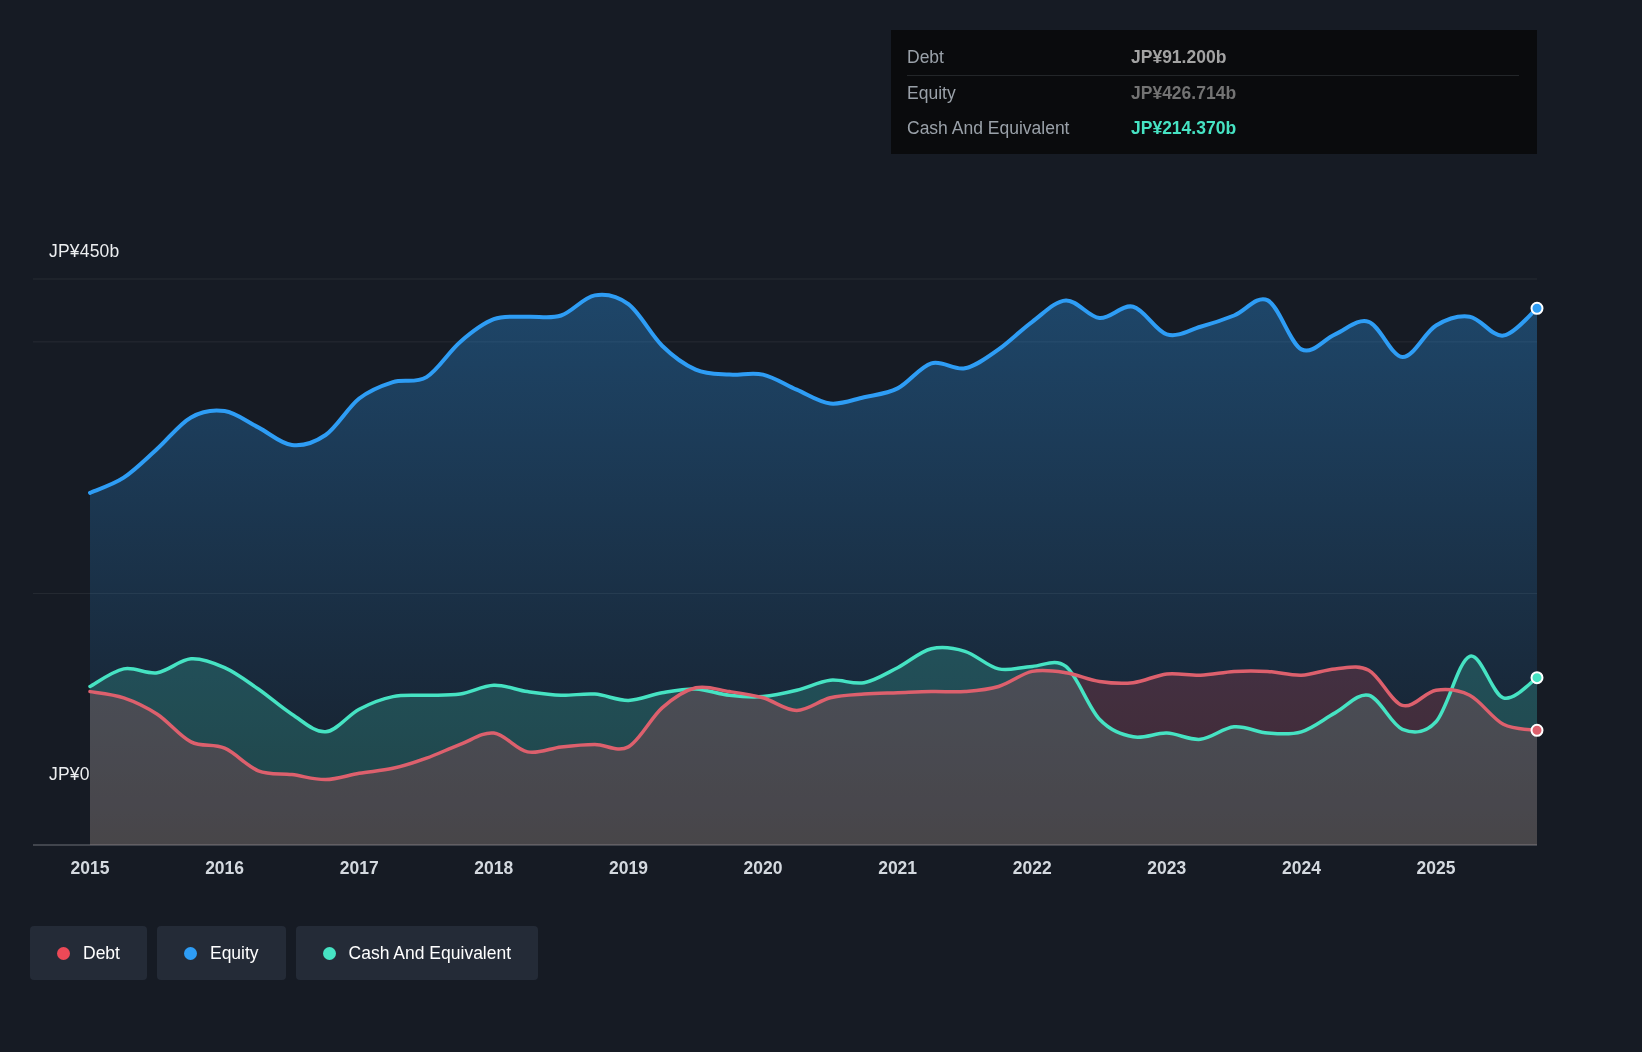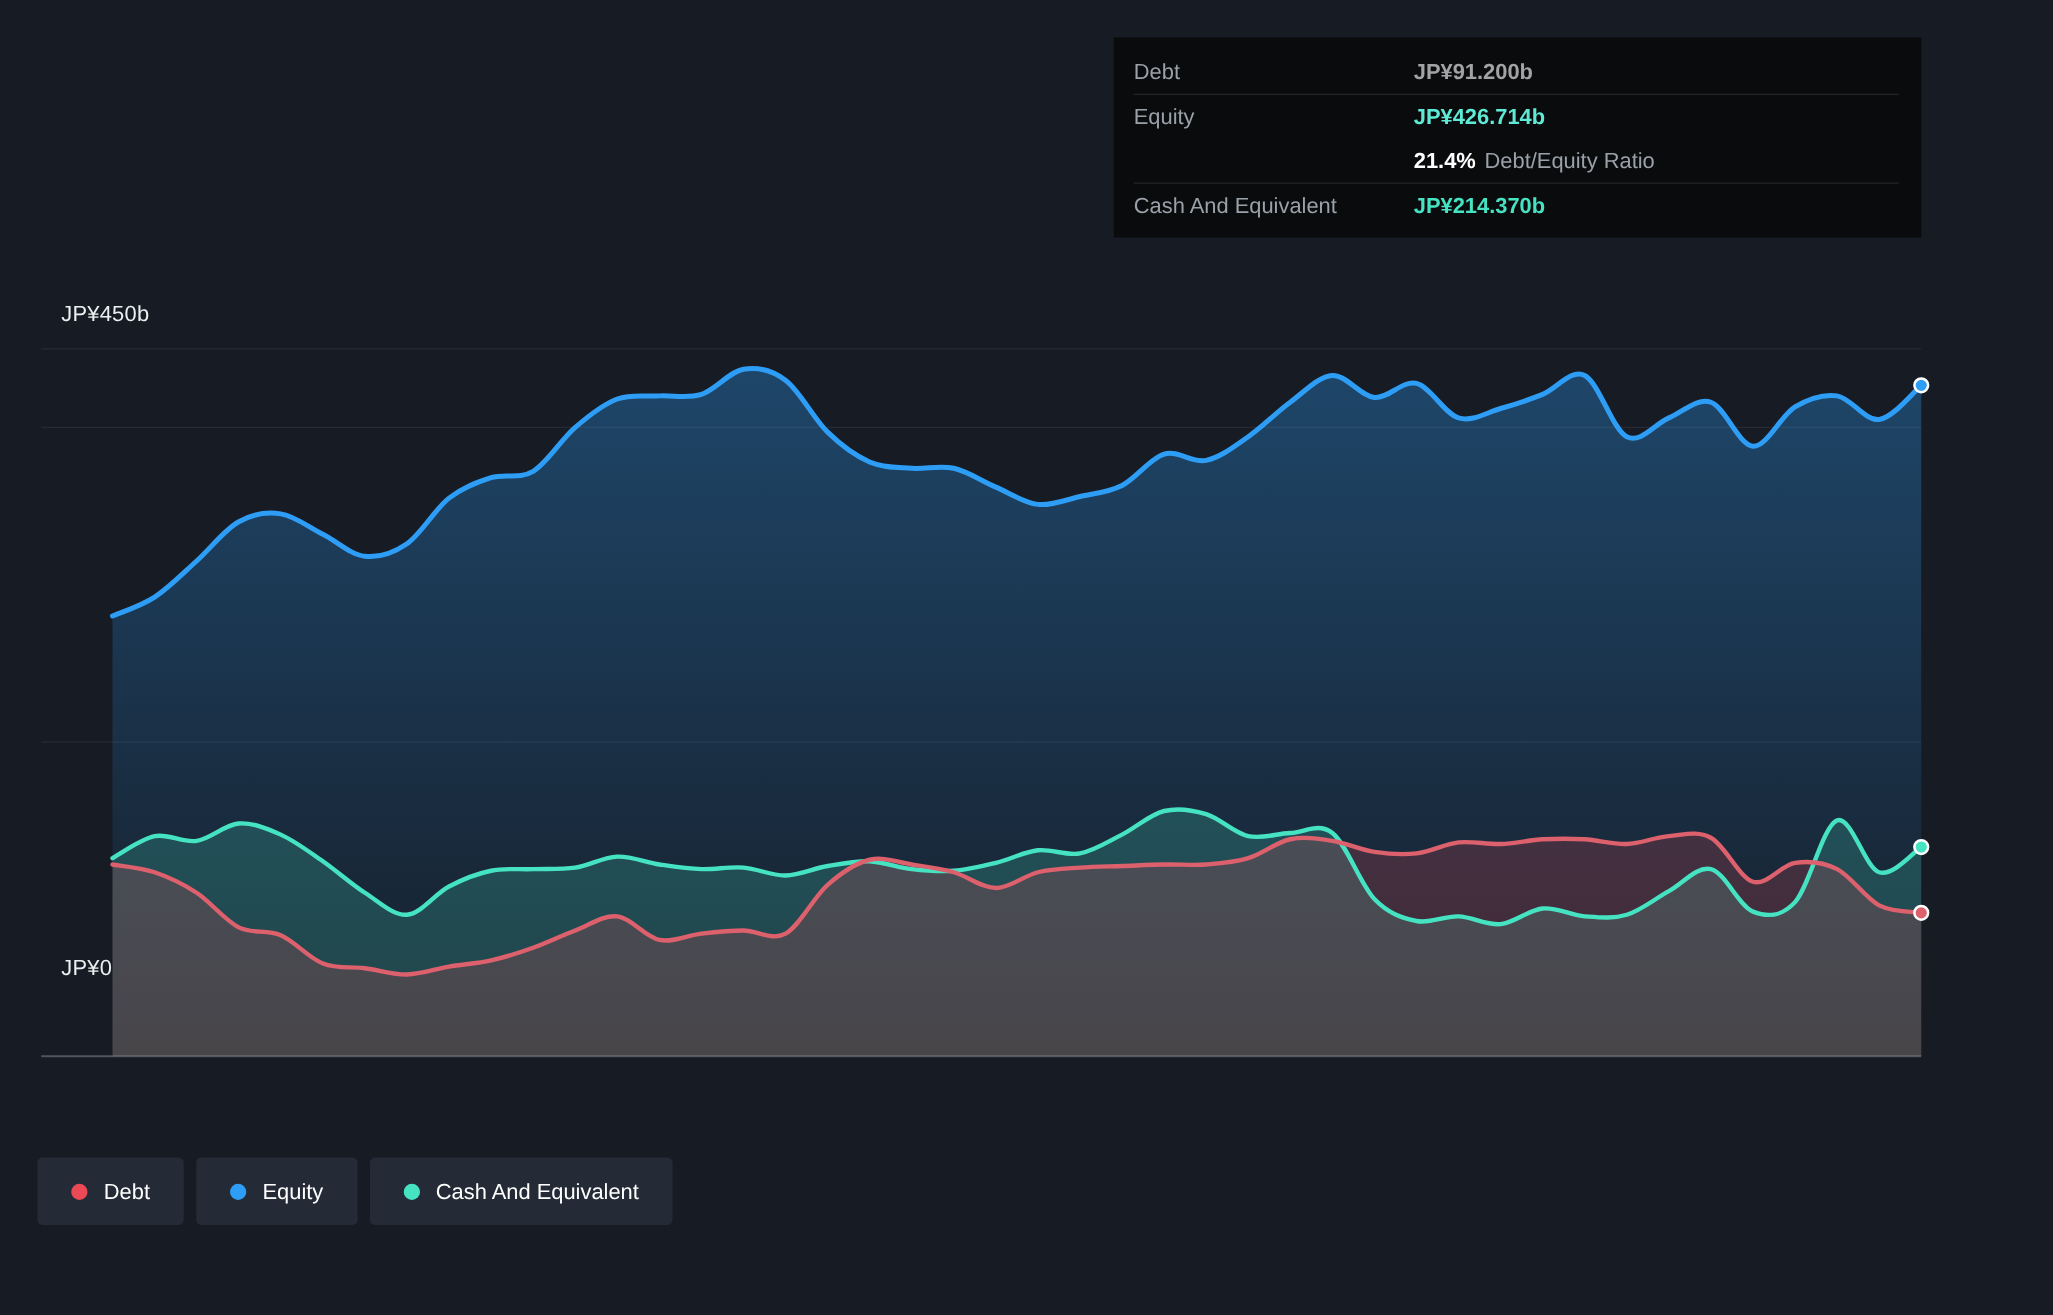--- a/index.html
+++ b/index.html
@@ -83,35 +83,42 @@
       <path d="M 90.0 686.5 C 95.6 683.6 112.4 671.2 123.7 668.9 C 134.9 666.6 146.1 674.4 157.3 672.7 C 168.5 671.0 179.7 659.7 191.0 658.8 C 202.2 658.0 213.4 662.6 224.6 667.7 C 235.8 672.7 247.0 681.3 258.3 689.0 C 269.5 696.8 280.7 707.1 291.9 714.2 C 303.1 721.3 314.3 732.6 325.6 731.8 C 336.8 731.0 348.0 715.0 359.2 709.2 C 370.4 703.3 381.6 698.9 392.9 696.6 C 404.1 694.3 415.3 695.7 426.5 695.3 C 437.7 694.9 448.9 695.7 460.2 694.1 C 471.4 692.4 482.6 685.7 493.8 685.3 C 505.0 684.8 516.2 689.9 527.5 691.6 C 538.7 693.2 549.9 694.9 561.1 695.3 C 572.3 695.7 583.6 693.2 594.8 694.1 C 606.0 694.9 617.2 700.6 628.4 700.4 C 639.6 700.1 650.9 694.7 662.1 692.8 C 673.3 690.9 684.5 688.6 695.7 689.0 C 706.9 689.5 718.2 694.1 729.4 695.3 C 740.6 696.6 751.8 697.4 763.0 696.6 C 774.2 695.7 785.5 693.0 796.7 690.3 C 807.9 687.6 819.1 681.5 830.3 680.2 C 841.5 679.0 852.8 684.8 864.0 682.7 C 875.2 680.7 886.4 673.3 897.6 667.7 C 908.8 662.0 920.1 651.5 931.3 648.8 C 942.5 646.1 953.7 647.9 964.9 651.3 C 976.1 654.7 987.4 666.4 998.6 668.9 C 1009.8 671.4 1021.0 666.8 1032.2 666.4 C 1043.4 666.0 1054.7 657.6 1065.9 666.4 C 1077.1 675.2 1088.3 707.5 1099.5 719.2 C 1110.8 731.0 1122.0 734.5 1133.2 736.8 C 1144.4 739.1 1155.6 732.6 1166.8 733.1 C 1178.1 733.5 1189.3 740.4 1200.5 739.3 C 1211.7 738.3 1222.9 727.8 1234.1 726.8 C 1245.4 725.7 1256.6 732.2 1267.8 733.1 C 1279.0 733.9 1290.2 735.2 1301.4 731.8 C 1312.7 728.4 1323.9 719.0 1335.1 712.9 C 1346.3 706.9 1357.5 692.6 1368.7 695.3 C 1380.0 698.0 1391.2 724.9 1402.4 729.3 C 1413.6 733.7 1424.8 733.9 1436.0 721.7 C 1447.3 709.6 1458.5 660.3 1469.7 656.3 C 1480.9 652.4 1492.1 694.3 1503.3 697.8 C 1514.6 701.4 1531.4 681.0 1537.0 677.7" fill="none" stroke="#46e3c3" stroke-width="3.5" stroke-linejoin="round" stroke-linecap="round"></path>
       <path d="M 90.0 691.6 C 95.6 692.6 112.4 694.1 123.7 697.8 C 134.9 701.6 146.1 706.9 157.3 714.2 C 168.5 721.5 179.7 736.2 191.0 741.9 C 202.2 747.5 213.4 743.3 224.6 748.2 C 235.8 753.0 247.0 766.4 258.3 770.8 C 269.5 775.2 280.7 773.1 291.9 774.6 C 303.1 776.0 314.3 779.8 325.6 779.6 C 336.8 779.4 348.0 775.2 359.2 773.3 C 370.4 771.4 381.6 770.8 392.9 768.3 C 404.1 765.8 415.3 762.2 426.5 758.2 C 437.7 754.2 448.9 748.6 460.2 744.4 C 471.4 740.2 482.6 731.8 493.8 733.1 C 505.0 734.3 516.2 749.6 527.5 751.9 C 538.7 754.2 549.9 748.2 561.1 746.9 C 572.3 745.6 583.6 744.4 594.8 744.4 C 606.0 744.4 617.2 753.0 628.4 746.9 C 639.6 740.8 650.9 717.8 662.1 707.9 C 673.3 698.0 684.5 690.5 695.7 687.8 C 706.9 685.1 718.2 689.9 729.4 691.6 C 740.6 693.2 751.8 694.7 763.0 697.8 C 774.2 701.0 785.5 710.4 796.7 710.4 C 807.9 710.4 819.1 700.6 830.3 697.8 C 841.5 695.1 852.8 694.9 864.0 694.1 C 875.2 693.2 886.4 693.2 897.6 692.8 C 908.8 692.4 920.1 691.8 931.3 691.6 C 942.5 691.3 953.7 692.4 964.9 691.6 C 976.1 690.7 987.4 689.9 998.6 686.5 C 1009.8 683.2 1021.0 673.7 1032.2 671.4 C 1043.4 669.1 1054.7 671.0 1065.9 672.7 C 1077.1 674.4 1088.3 679.8 1099.5 681.5 C 1110.8 683.2 1122.0 684.0 1133.2 682.7 C 1144.4 681.5 1155.6 675.2 1166.8 673.9 C 1178.1 672.7 1189.3 675.6 1200.5 675.2 C 1211.7 674.8 1222.9 672.1 1234.1 671.4 C 1245.4 670.8 1256.6 670.8 1267.8 671.4 C 1279.0 672.1 1290.2 675.6 1301.4 675.2 C 1312.7 674.8 1323.9 669.7 1335.1 668.9 C 1346.3 668.1 1357.5 664.1 1368.7 670.2 C 1380.0 676.2 1391.2 702.0 1402.4 705.4 C 1413.6 708.7 1424.8 692.0 1436.0 690.3 C 1447.3 688.6 1458.5 689.7 1469.7 695.3 C 1480.9 701.0 1492.1 718.4 1503.3 724.3 C 1514.6 730.1 1531.4 729.3 1537.0 730.3" fill="none" stroke="#dd606d" stroke-width="3.5" stroke-linejoin="round" stroke-linecap="round"></path>
       <circle cx="1537" cy="308.2886133333333" r="5.5" fill="#2e9df5" stroke="#ffffff" stroke-width="2"></circle>
       <circle cx="1537" cy="677.6702755555556" r="5.5" fill="#46e3c3" stroke="#ffffff" stroke-width="2"></circle>
       <circle cx="1537" cy="730.2906666666667" r="5.5" fill="#dd606d" stroke="#ffffff" stroke-width="2"></circle>
     </svg>
 
   <div class="y-label max">JP¥450b</div>
   <div class="y-label zero">JP¥0</div>
 
+  <div class="x-axis">
+      <span style="left: 90px;">2015</span>
+      <span style="left: 224.605px;">2016</span>
+      <span style="left: 359.209px;">2017</span>
+      <span style="left: 493.814px;">2018</span>
+      <span style="left: 628.419px;">2019</span>
+      <span style="left: 763.023px;">2020</span>
+      <span style="left: 897.628px;">2021</span>
+      <span style="left: 1032.23px;">2022</span>
+      <span style="left: 1166.84px;">2023</span>
+      <span style="left: 1301.44px;">2024</span>
+      <span style="left: 1436.05px;">2025</span>
+    </div>
 
   <div class="tooltip" style="background: rgb(10, 11, 13);">
     <div class="tt-row bordered">
       <div class="tt-label">Debt</div>
       <div class="tt-value" style="color: #a3a3a3;">JP¥91.200b</div>
     </div>
     <div class="tt-row">
       <div class="tt-label">Equity</div>
-      <div class="tt-value" style="color: #5eead4;">JP¥426.714b</div>
-    </div>
-    <div class="tt-row bordered">
-      <div class="tt-label"></div>
-      <div class="tt-value">
-        <span class="tt-ratio-bold">21.4%</span><span class="tt-ratio-rest">Debt/Equity Ratio</span>
-      </div>
+      <div class="tt-value" style="color: #737373;">JP¥426.714b</div>
     </div>
     <div class="tt-row">
       <div class="tt-label">Cash And Equivalent</div>
       <div class="tt-value" style="color: rgb(70, 227, 195);">JP¥214.370b</div>
     </div>
   </div>
 
   <div class="legend">
     <div class="legend-item" style="background: rgb(36, 43, 55);">
       <span class="legend-dot" style="background-color: rgb(236, 73, 87);"></span>

